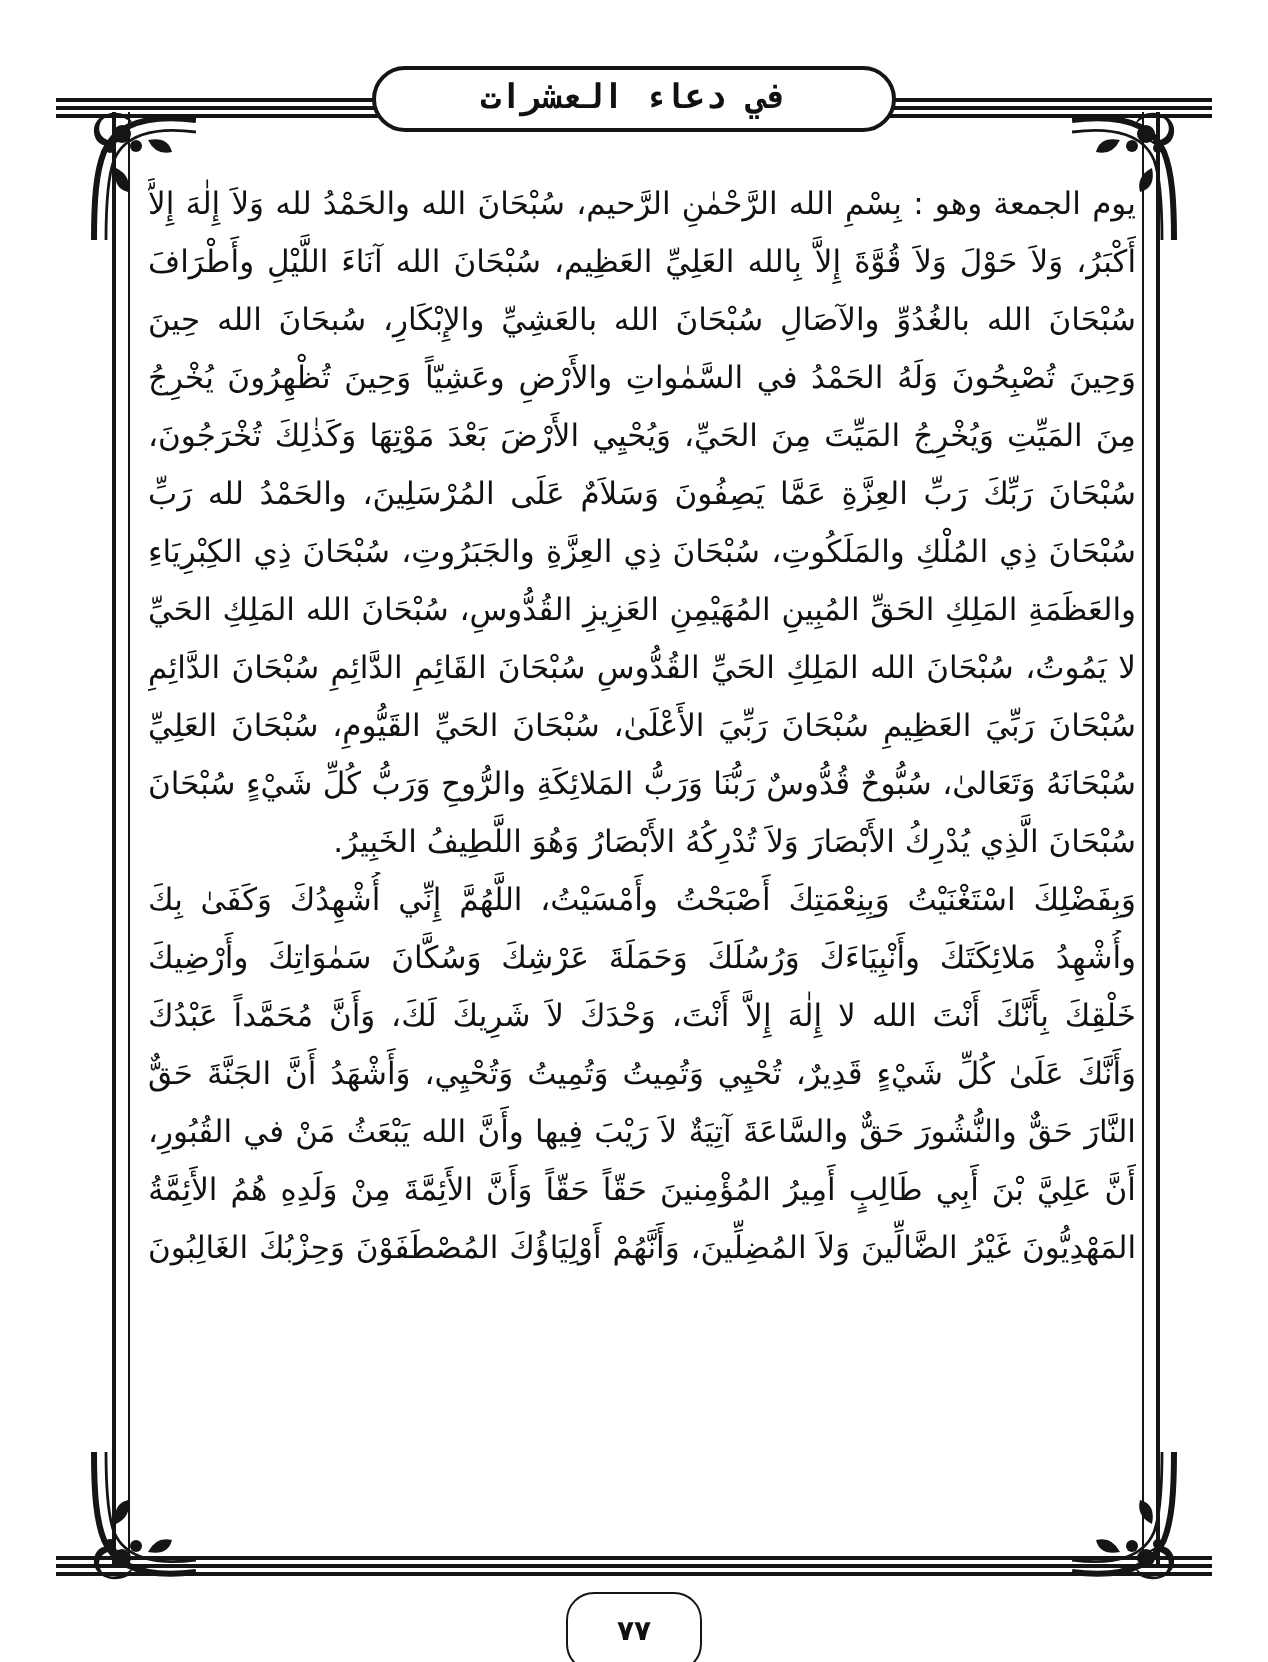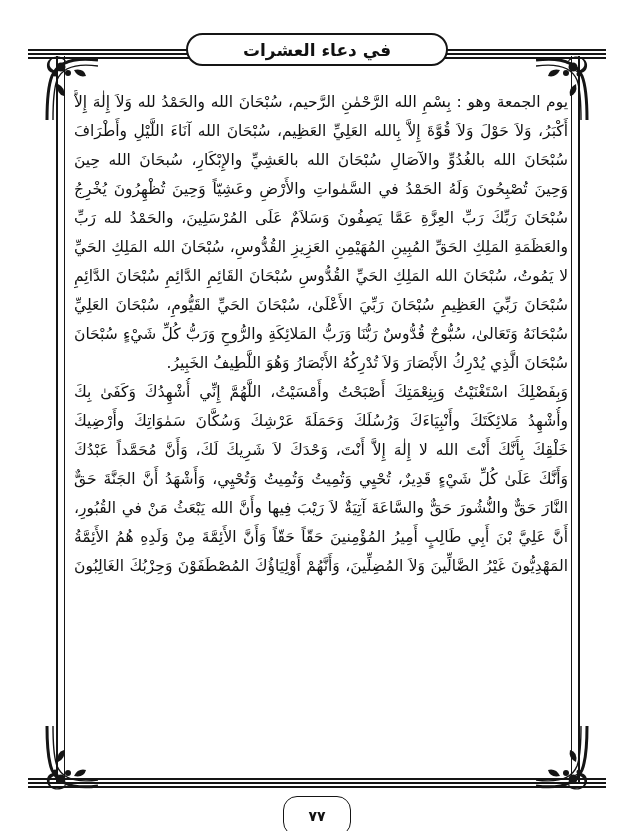--- a/index.html
+++ b/index.html
@@ -29,21 +29,21 @@
   .corner.br{left:536px;top:726px;transform:scale(-1,-1);}
 
   
   .cartouche{
     position:absolute;left:50%;transform:translateX(-50%);
     background:#fff;border:2px solid #151515;border-radius:20px;
     display:flex;align-items:center;justify-content:center;
     z-index:3;box-sizing:border-box;
   }
   .cartouche.title{top:33px;width:262px;height:33px;}
-  .cartouche.title span{font-weight:bold;font-size:17px;letter-spacing:.5px;}
+  .cartouche.title span{font-weight:bold;font-size:17px;letter-spacing:.5px;font-family:Liberation Mono, monospace;}
   .cartouche.pageno{top:796px;width:68px;height:40px;border-width:1.6px;border-radius:14px;}
   .cartouche.pageno span{font-weight:bold;font-size:14px;}
 
   
   .textblock{
     position:absolute;top:88px;left:74px;width:494px;
     direction:rtl;font-size:15.5px;z-index:2;
   }
   .line{
     height:29px;line-height:29px;overflow:hidden;
@@ -125,21 +125,23 @@
 
 <div class="cartouche pageno">
   <span>٧٧</span>
 </div>
 
 <div class="textblock">
     <div class="line j">يوم الجمعة وهو : بِسْمِ الله الرَّحْمٰنِ الرَّحيم، سُبْحَانَ الله والحَمْدُ لله وَلاَ إِلٰهَ إِلاَّ الله والله</div>
     <div class="line j">أَكْبَرُ، وَلاَ حَوْلَ وَلاَ قُوَّةَ إِلاَّ بِالله العَلِيِّ العَظِيم، سُبْحَانَ الله آنَاءَ اللَّيْلِ وأَطْرَافَ النَّهَارِ،</div>
     <div class="line j">سُبْحَانَ الله بالغُدُوِّ والآصَالِ سُبْحَانَ الله بالعَشِيِّ والإِبْكَارِ، سُبحَانَ الله حِينَ تُمْسُونَ</div>
     <div class="line j">وَحِينَ تُصْبِحُونَ وَلَهُ الحَمْدُ في السَّمٰواتِ والأَرْضِ وعَشِيّاً وَحِينَ تُظْهِرُونَ يُخْرِجُ الحَيَّ</div>
+    <div class="line j">مِنَ المَيِّتِ وَيُخْرِجُ المَيِّتَ مِنَ الحَيِّ، وَيُحْيِي الأَرْضَ بَعْدَ مَوْتِهَا وَكَذٰلِكَ تُخْرَجُونَ،</div>
     <div class="line j">سُبْحَانَ رَبِّكَ رَبِّ العِزَّةِ عَمَّا يَصِفُونَ وَسَلاَمٌ عَلَى المُرْسَلِينَ، والحَمْدُ لله رَبِّ العَالَمِينَ،</div>
+    <div class="line j">سُبْحَانَ ذِي المُلْكِ والمَلَكُوتِ، سُبْحَانَ ذِي العِزَّةِ والجَبَرُوتِ، سُبْحَانَ ذِي الكِبْرِيَاءِ</div>
     <div class="line j">والعَظَمَةِ المَلِكِ الحَقِّ المُبِينِ المُهَيْمِنِ العَزِيزِ القُدُّوسِ، سُبْحَانَ الله المَلِكِ الحَيِّ الَّذِي</div>
     <div class="line j">لا يَمُوتُ، سُبْحَانَ الله المَلِكِ الحَيِّ القُدُّوسِ سُبْحَانَ القَائِمِ الدَّائِمِ سُبْحَانَ الدَّائِمِ القَائِمِ</div>
     <div class="line j">سُبْحَانَ رَبِّيَ العَظِيمِ سُبْحَانَ رَبِّيَ الأَعْلَىٰ، سُبْحَانَ الحَيِّ القَيُّومِ، سُبْحَانَ العَلِيِّ الأَعْلَىٰ</div>
     <div class="line j">سُبْحَانَهُ وَتَعَالىٰ، سُبُّوحٌ قُدُّوسٌ رَبُّنَا وَرَبُّ المَلائِكَةِ والرُّوحِ وَرَبُّ كُلِّ شَيْءٍ سُبْحَانَ</div>
     <div class="line">سُبْحَانَ الَّذِي يُدْرِكُ الأَبْصَارَ وَلاَ تُدْرِكُهُ الأَبْصَارُ وَهُوَ اللَّطِيفُ الخَبِيرُ.</div>
     <div class="line j">وَبِفَضْلِكَ اسْتَغْنَيْتُ وَبِنِعْمَتِكَ أَصْبَحْتُ وأَمْسَيْتُ، اللَّهُمَّ إِنِّي أُشْهِدُكَ وَكَفَىٰ بِكَ شَهِيداً،</div>
     <div class="line j">وأُشْهِدُ مَلائِكَتَكَ وأَنْبِيَاءَكَ وَرُسُلَكَ وَحَمَلَةَ عَرْشِكَ وَسُكَّانَ سَمٰوَاتِكَ وأَرْضِيكَ وَجَمِيعَ</div>
     <div class="line j">خَلْقِكَ بِأَنَّكَ أَنْتَ الله لا إِلٰهَ إِلاَّ أَنْتَ، وَحْدَكَ لاَ شَرِيكَ لَكَ، وَأَنَّ مُحَمَّداً عَبْدُكَ وَرَسُولُكَ</div>
     <div class="line j">وَأَنَّكَ عَلَىٰ كُلِّ شَيْءٍ قَدِيرٌ، تُحْيِي وَتُمِيتُ وَتُمِيتُ وَتُحْيِي، وَأَشْهَدُ أَنَّ الجَنَّةَ حَقٌّ وأَنَّ</div>
     <div class="line j">النَّارَ حَقٌّ والنُّشُورَ حَقٌّ والسَّاعَةَ آتِيَةٌ لاَ رَيْبَ فِيها وأَنَّ الله يَبْعَثُ مَنْ في القُبُورِ، وأَشْهَدُ</div>

